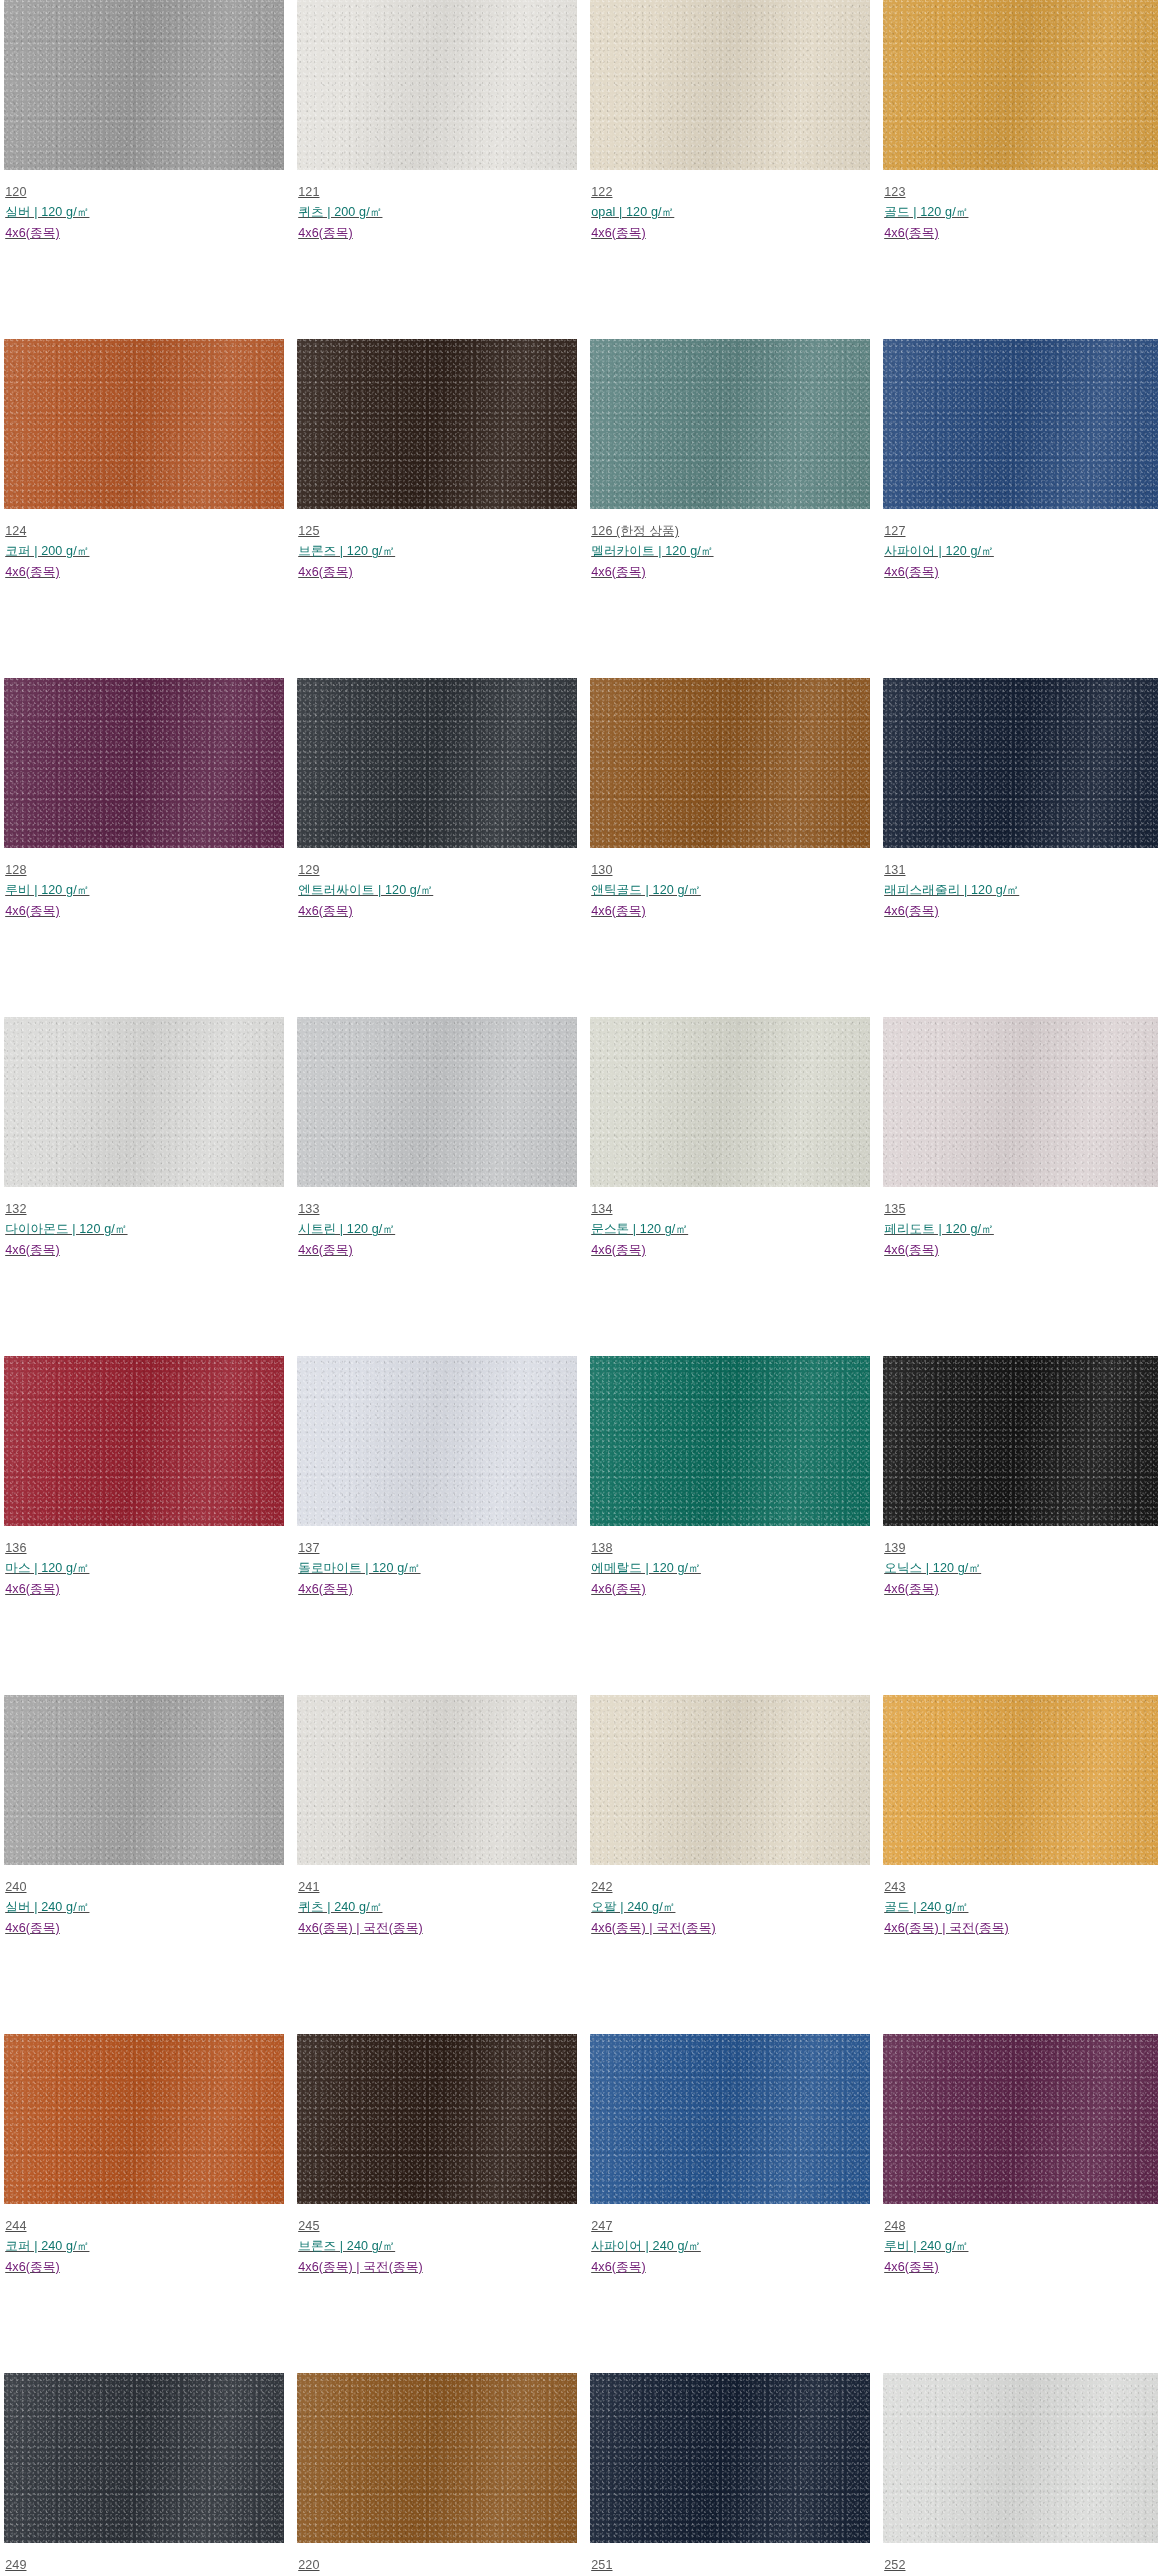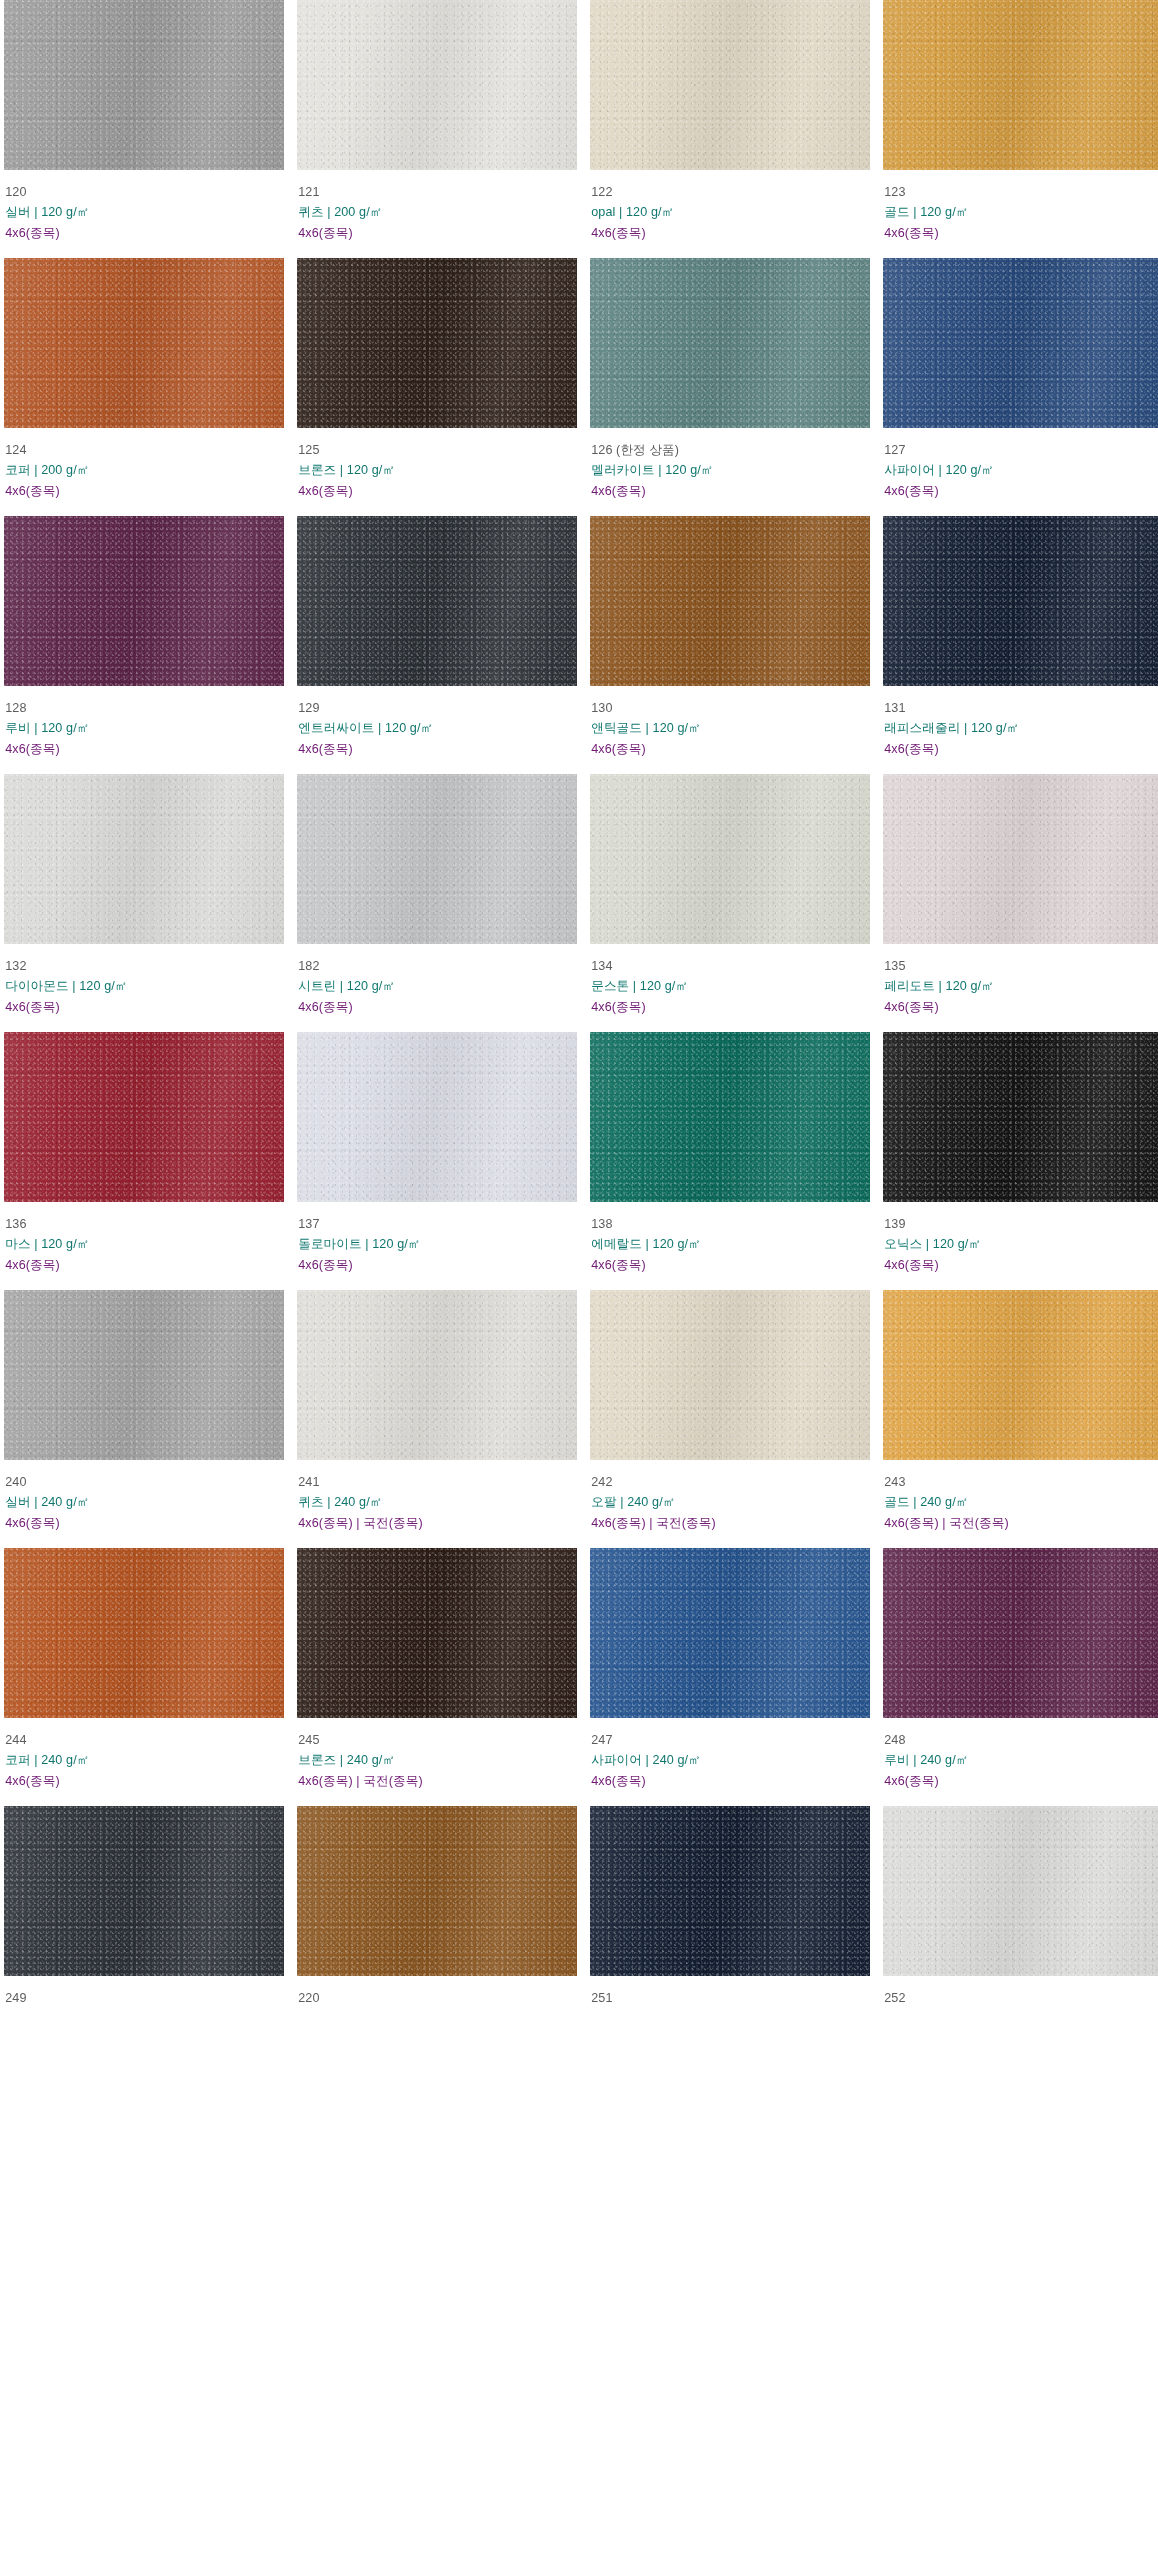--- a/index.html
+++ b/index.html
@@ -84,21 +84,21 @@
     font-size: 12.6px;
     color: #0f766e;
     letter-spacing: 0.1px;
   }
   .swatch-sizes {
     font-size: 12.6px;
     color: #701a75;
     letter-spacing: 0.1px;
   }
   
-  .swatch-cell { height: 258px; }
+  .swatch-cell { height: 339px; text-decoration: underline; }
 </style>
 </head>
 <body>
 
 <div id="catalog">
   <div class="swatch-grid" id="swatch-grid">
       <div class="swatch-cell">
         <div class="swatch-chip" style="background-color: rgb(154, 154, 154);"></div>
         <div class="swatch-meta">
           <div class="swatch-code">120</div>
@@ -198,21 +198,21 @@
         <div class="swatch-chip" style="background-color: rgb(217, 217, 215);"></div>
         <div class="swatch-meta">
           <div class="swatch-code">132</div>
           <div class="swatch-name">다이아몬드 | 120 g/㎡</div>
           <div class="swatch-sizes">4x6(종목)</div>
         </div>
       </div>
       <div class="swatch-cell">
         <div class="swatch-chip" style="background-color: rgb(195, 197, 199);"></div>
         <div class="swatch-meta">
-          <div class="swatch-code">182</div>
+          <div class="swatch-code">133</div>
           <div class="swatch-name">시트린 | 120 g/㎡</div>
           <div class="swatch-sizes">4x6(종목)</div>
         </div>
       </div>
       <div class="swatch-cell">
         <div class="swatch-chip" style="background-color: rgb(215, 216, 205);"></div>
         <div class="swatch-meta">
           <div class="swatch-code">134</div>
           <div class="swatch-name">문스톤 | 120 g/㎡</div>
           <div class="swatch-sizes">4x6(종목)</div>

